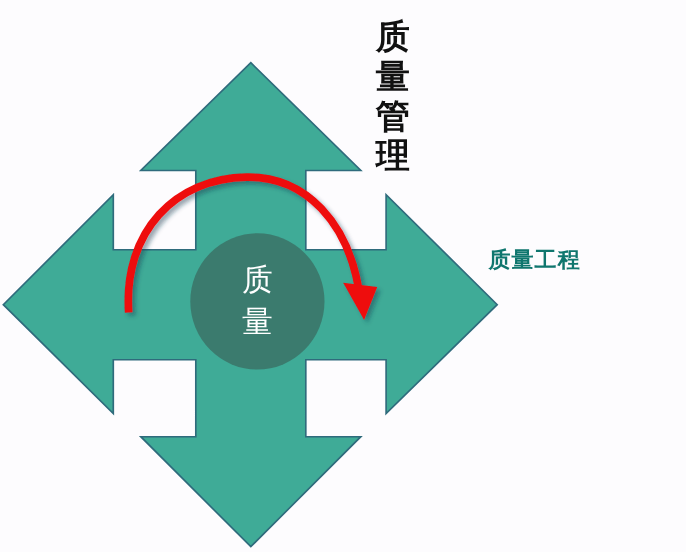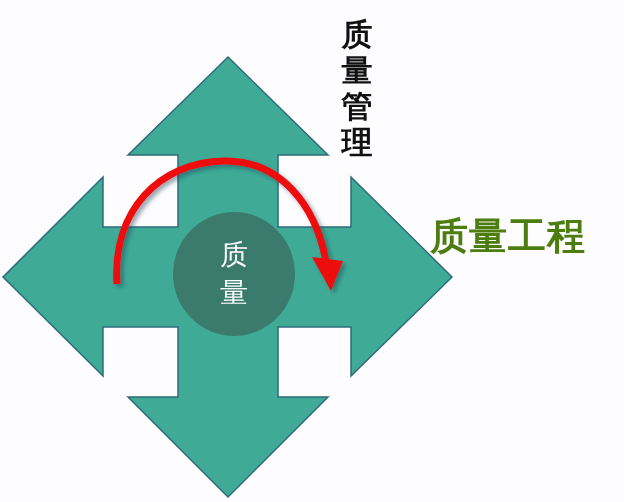--- a/index.html
+++ b/index.html
@@ -29,25 +29,25 @@
       color: #111;
       font-weight: bold;
       text-align: center;
       word-break: break-all;
     }
     .label-vertical span {
       display: block;
     }
     .label-horizontal {
       position: absolute;
-      left: 430px;
+      left: 444px;
       top: 218px;
-      font-size: 38px;
+      font-size: 20px;
       line-height: 36px;
-      color: #4d7c0f;
+      color: #0f766e;
       font-weight: bold;
       letter-spacing: 1px;
       white-space: nowrap;
     }
     .center-label {
       position: absolute;
       left: 204px;
       top: 236px;
       width: 60px;
       text-align: center;

